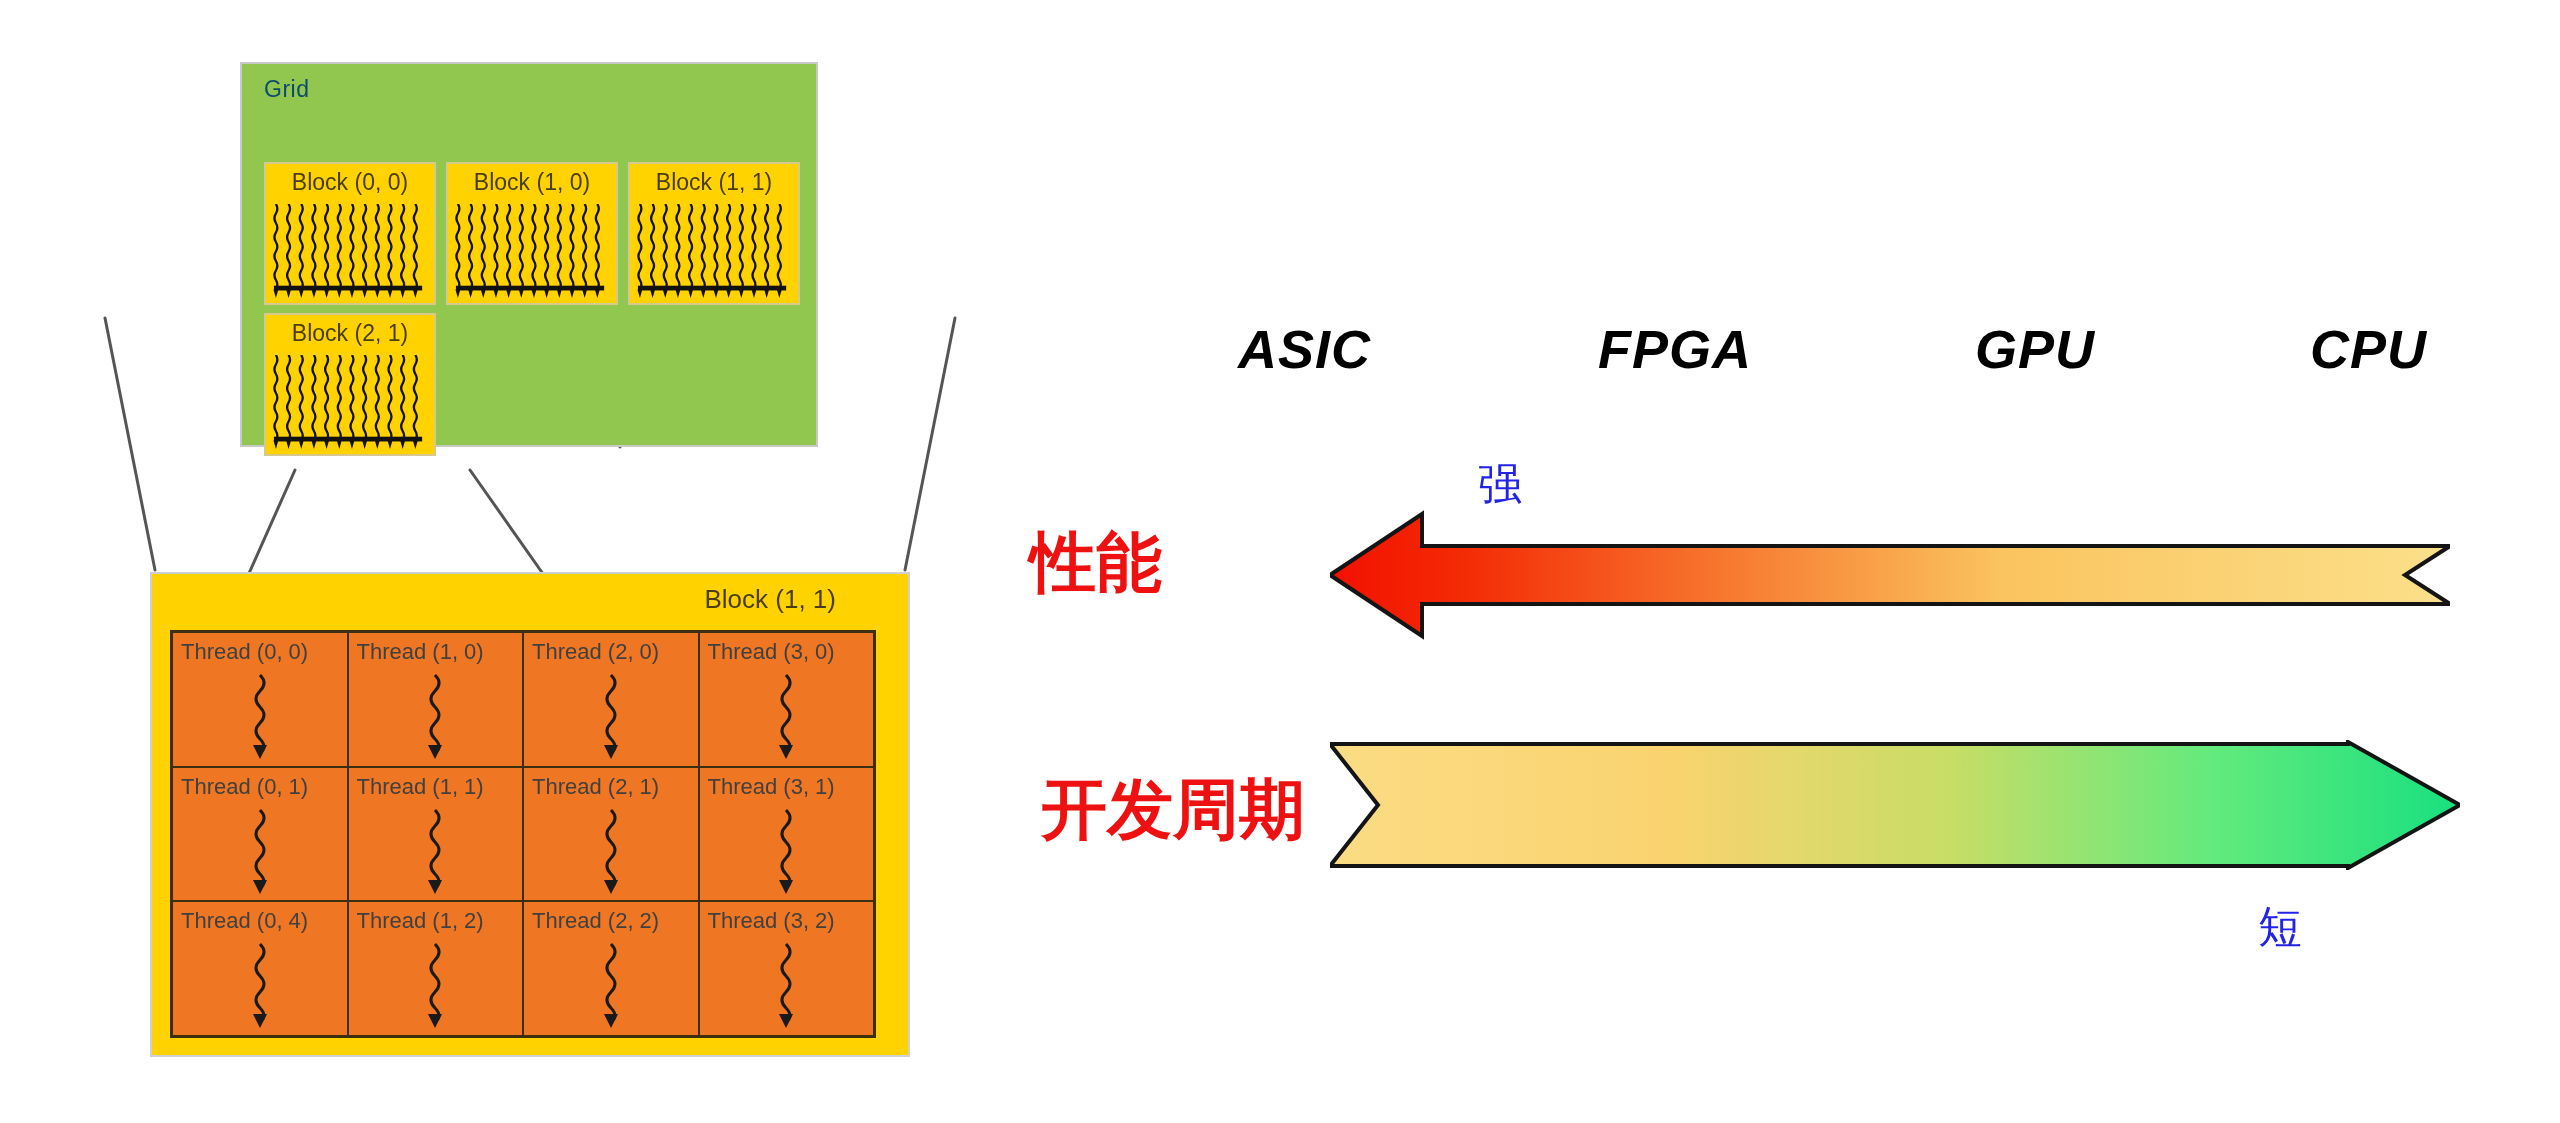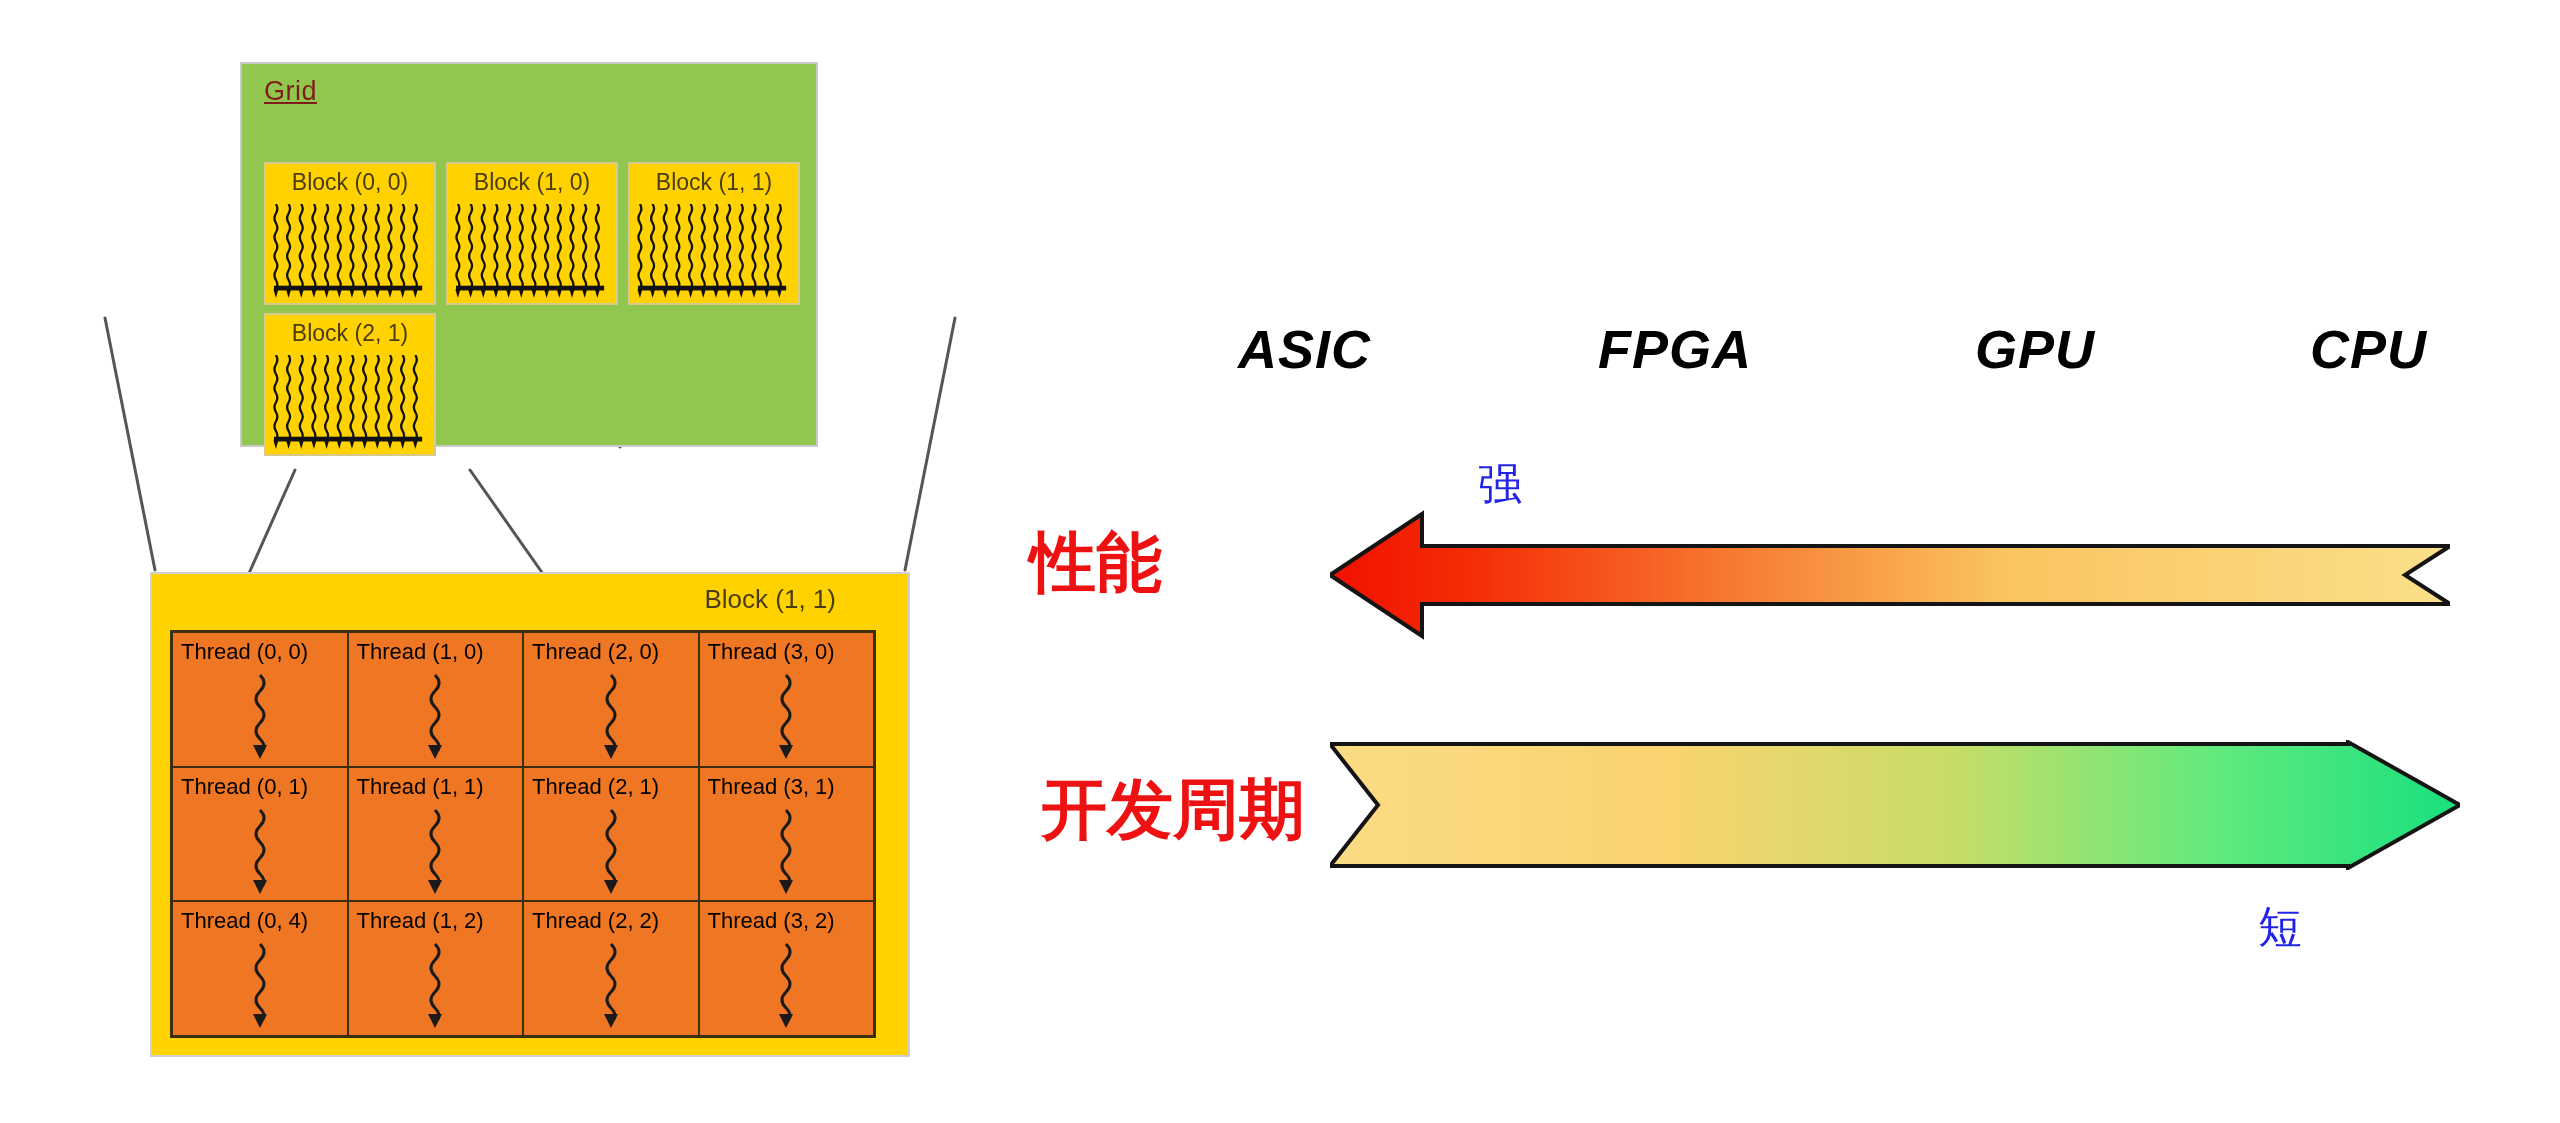--- a/index.html
+++ b/index.html
@@ -3,42 +3,42 @@
 <meta charset="utf-8">
 <style>
   html,body{margin:0;padding:0;background:#fff;}
   body{width:2560px;height:1123px;position:relative;overflow:hidden;
        font-family:"Liberation Sans","DejaVu Sans",sans-serif;}
   .stage{position:absolute;inset:0;}
 
   
   .grid-box{position:absolute;left:240px;top:62px;width:578px;height:385px;
             background:#92c74f;border:2px solid #c9c9c9;box-sizing:border-box;}
-  .grid-title{position:absolute;left:22px;top:12px;font-size:27px;color:#7f1d1d;
-              letter-spacing:.5px;text-decoration:underline;}
+  .grid-title{position:absolute;left:22px;top:12px;font-size:23px;color:#0c4a6e;
+              letter-spacing:.5px;}
   .blocks{position:absolute;left:22px;top:98px;display:grid;
           grid-template-columns:repeat(3,172px);grid-template-rows:repeat(2,143px);
           column-gap:10px;row-gap:8px;}
   .blk{background:#ffd200;border:2px solid #d6c98b;box-sizing:border-box;
        position:relative;overflow:hidden;}
   .blk-label{position:absolute;left:50%;transform:translateX(-50%);top:5px;
              font-size:23px;color:#4a3d12;white-space:nowrap;}
   .blk-threads{position:absolute;left:6px;right:6px;top:40px;bottom:4px;}
 
   
   .block11{position:absolute;left:150px;top:572px;width:760px;height:485px;
            background:#ffd200;border:2px solid #d0d0d0;box-sizing:border-box;}
   .block11-label{position:absolute;right:72px;top:10px;font-size:26px;color:#4a3d12;}
   .thread-grid{position:absolute;left:18px;top:56px;width:706px;height:408px;
                display:grid;grid-template-columns:repeat(4,1fr);
                grid-template-rows:repeat(3,1fr);
                border:3px solid #3c2f10;box-sizing:border-box;background:#3c2f10;
                gap:2px;}
   .thr{background:#ef7623;position:relative;overflow:hidden;}
-  .thr-label{position:absolute;left:8px;top:6px;font-size:22px;color:#000000;
+  .thr-label{position:absolute;left:8px;top:6px;font-size:22px;color:#404040;
              white-space:nowrap;}
   .thr-arrow{position:absolute;left:50%;transform:translateX(-50%);top:40px;
              width:26px;height:88px;}
 
   
   .conn{position:absolute;left:0;top:0;width:100%;height:100%;overflow:visible;
         pointer-events:none;}
 
   
   .chip-labels{position:absolute;left:1220px;top:318px;width:1300px;height:70px;}

